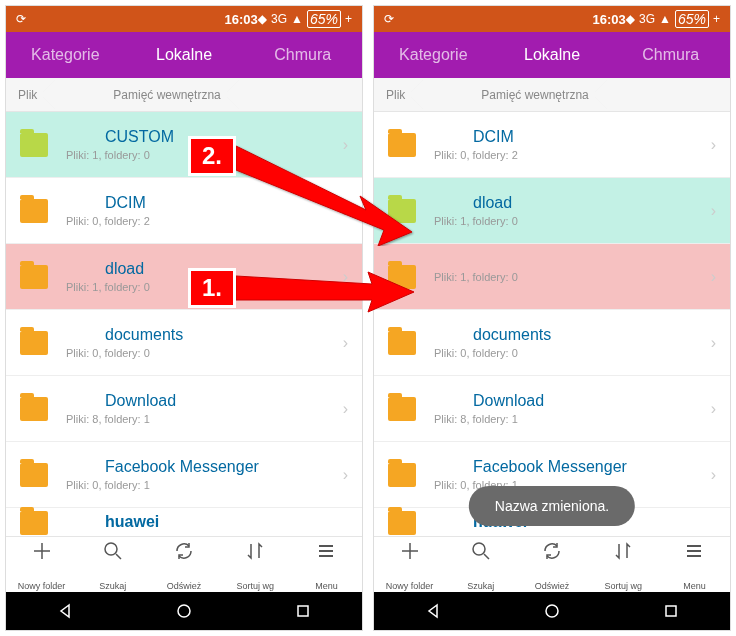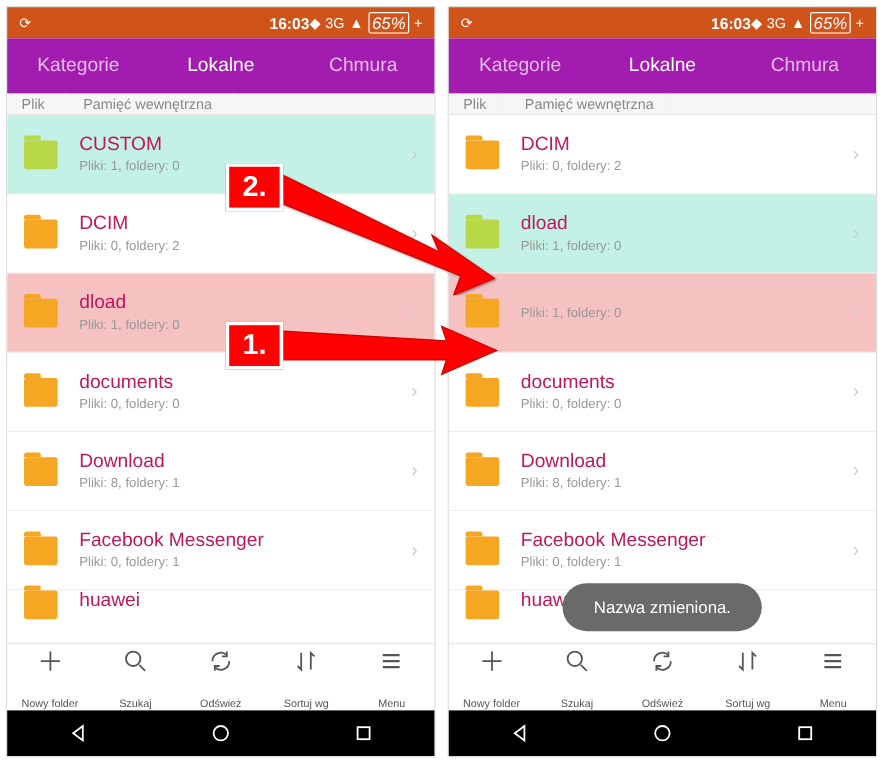--- a/index.html
+++ b/index.html
@@ -7,36 +7,36 @@
 .phones { display:flex; gap:10px; padding:5px; }
 .phone { width:358px; height:626px; background:#fff; display:flex; flex-direction:column; position:relative; border:1px solid #ddd; }
 .statusbar { height:26px; background:#d05419; color:#fff; display:flex; align-items:center; padding:0 10px; font-size:12px; }
 .sb-left { flex:0 0 40px; }
 .sb-center { flex:1; text-align:right; font-weight:700; font-size:13px; }
 .sb-right { display:flex; align-items:center; gap:4px; }
 .batt { border:1px solid #fff; border-radius:2px; padding:0 2px; font-size:14px; position:relative;font-style:italic; }
 .tabs { height:46px; background:#a21caf; display:flex; align-items:center; color:#fff; }
 .tab { flex:1; text-align:center; font-size:16px; color:rgba(255,255,255,.7); }
 .tab.active { color:#fff; font-weight:500; }
-.breadcrumb { height:18px; background:#f6f6f6; display:flex; align-items:flex-end; font-size:12px; color:#888; border-bottom:1px solid #e5e5e5; }
+.breadcrumb { height:34px; background:#f6f6f6; display:flex; align-items:flex-end; font-size:12px; color:#888; border-bottom:1px solid #e5e5e5;gap:44px; }
 .bc-item { padding:0 12px; height:100%; display:flex; align-items:center; position:relative; }
 .bc-item::after { content:""; position:absolute; right:-6px; top:0; bottom:0; width:12px; background:linear-gradient(135deg,transparent 49%,#e5e5e5 50%,#f6f6f6 51%) no-repeat, linear-gradient(45deg,transparent 49%,#e5e5e5 50%,#f6f6f6 51%) no-repeat; background-size:12px 50%,12px 50%; background-position:0 0,0 100%; z-index:1; }
 .list { flex:1; overflow:hidden; }
 .row { height:66px; display:flex; align-items:center; padding:0 14px; border-bottom:1px solid #eee; position:relative; background:#fff; }
 .row.hl-green { background:#c3f1e5; }
 .row.hl-pink { background:#f6c1c1; }
 .folder-icon { width:28px; height:24px; margin-right:18px; background:#f5a623; border-radius:2px; position:relative; flex-shrink:0; }
 .folder-icon::before { content:""; position:absolute; top:-4px; left:0; width:14px; height:4px; background:#f5a623; border-radius:2px 2px 0 0; }
 .folder-icon.green { background:#b8d848; }
 .folder-icon.green::before { background:#b8d848; }
 .row-text { flex:1; }
-.row-title { font-size:16px; color:#be185d; margin-bottom:3px; }
+.row-title { font-size:16px; color:#0369a1; margin-bottom:3px;margin-left:39px; }
 .row-sub { font-size:11px; color:#999; }
 .chev { color:#ccc; font-size:16px; }
-.partial { height:30px; display:flex; padding:0 14px; }
+.partial { height:30px; display:flex; align-items:center; padding:0 14px;font-weight:bold; }
 .bottombar { height:56px; border-top:1px solid #e5e5e5; display:flex; }
 .bbtn { flex:1; display:flex; flex-direction:column; align-items:center; justify-content:center; gap:18px; }
 .bbtn-icon { width:24px; height:24px; display:flex; align-items:center; justify-content:center; color:#555; }
 .bbtn-label { font-size:9px; color:#555; }
 .navbar { height:38px; background:#000; display:flex; align-items:center; justify-content:space-around; }
 .navbtn { width:20px; height:20px; display:flex; align-items:center; justify-content:center; }
 .toast { position:absolute; bottom:104px; left:50%; transform:translateX(-50%); background:#6a6a6a; color:#fff; padding:12px 26px; border-radius:22px; font-size:14px; z-index:5;margin-top:24px; }
 .marker { position:absolute; background:#f00; border:3px solid #fff; color:#fff; font-size:24px; font-weight:700; width:48px; height:40px; display:flex; align-items:center; justify-content:center; z-index:20; }
 .arrow { position:absolute; z-index:15; }
 svg { display:block; }

